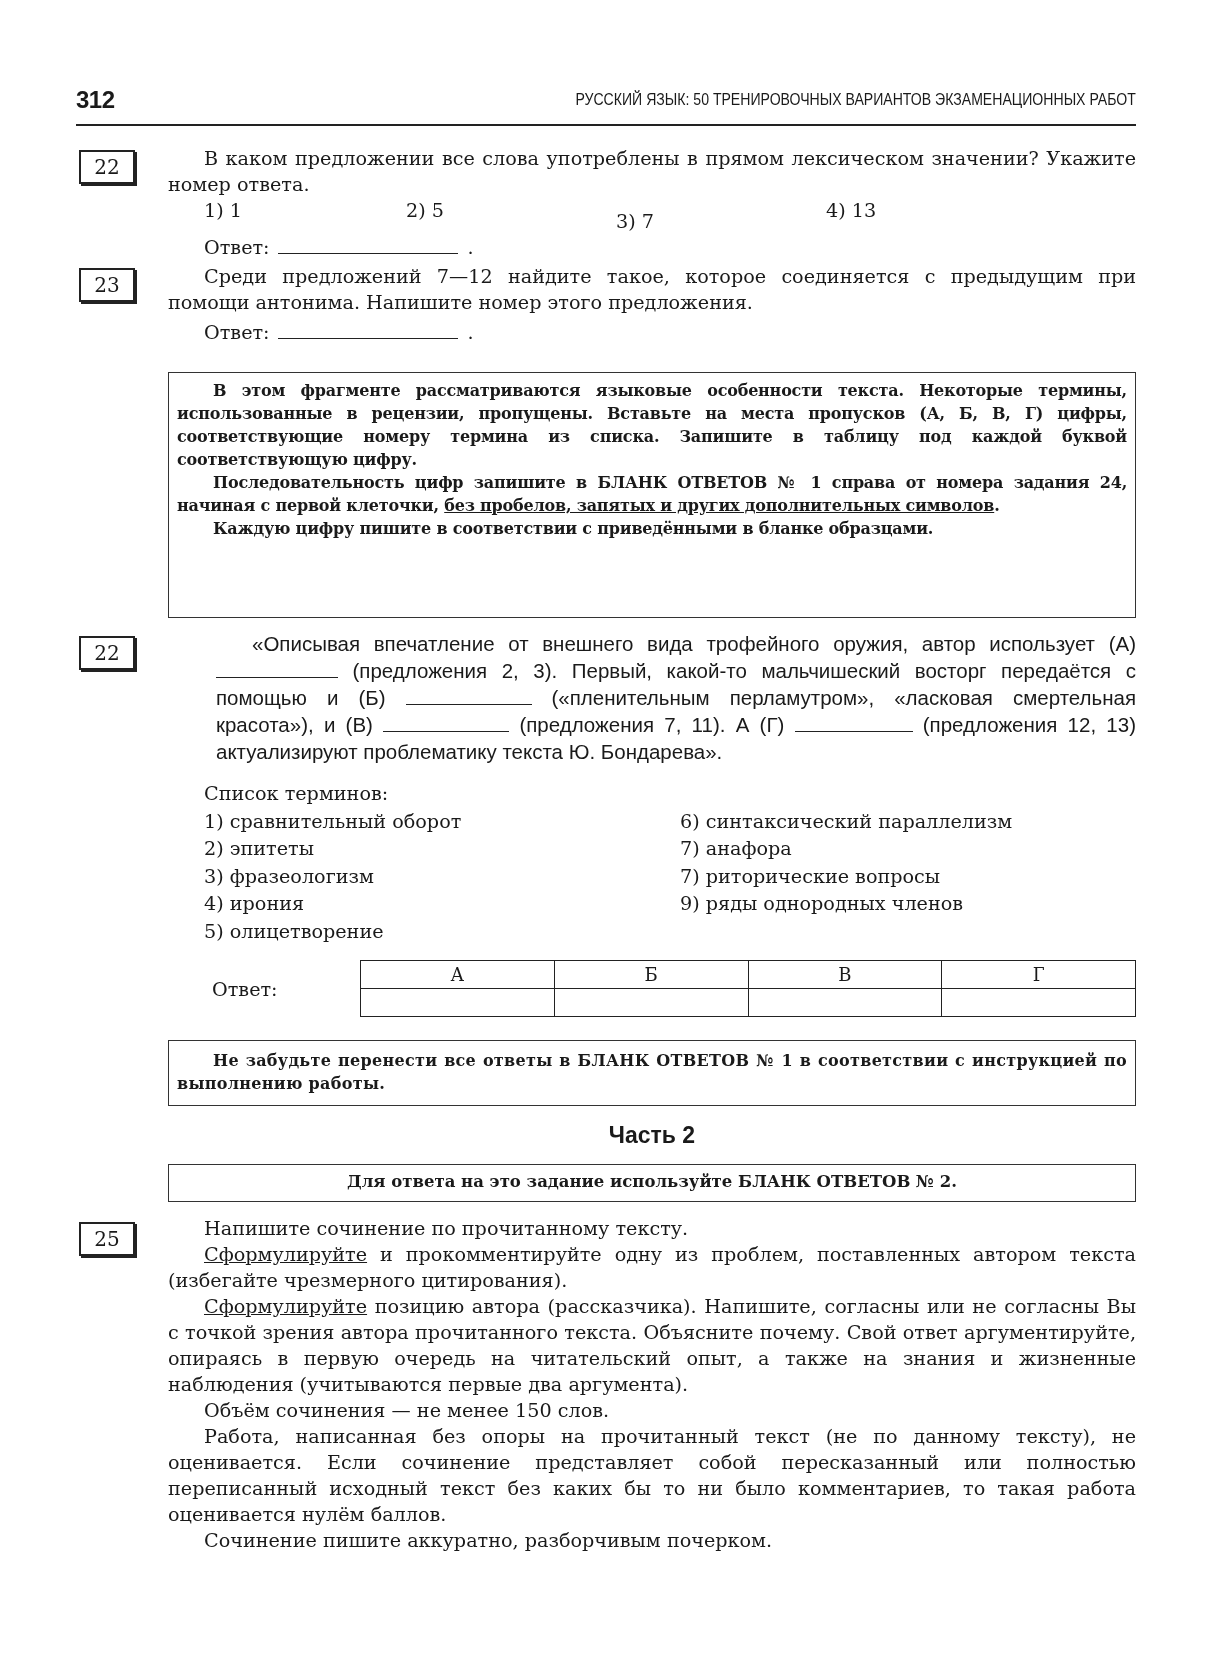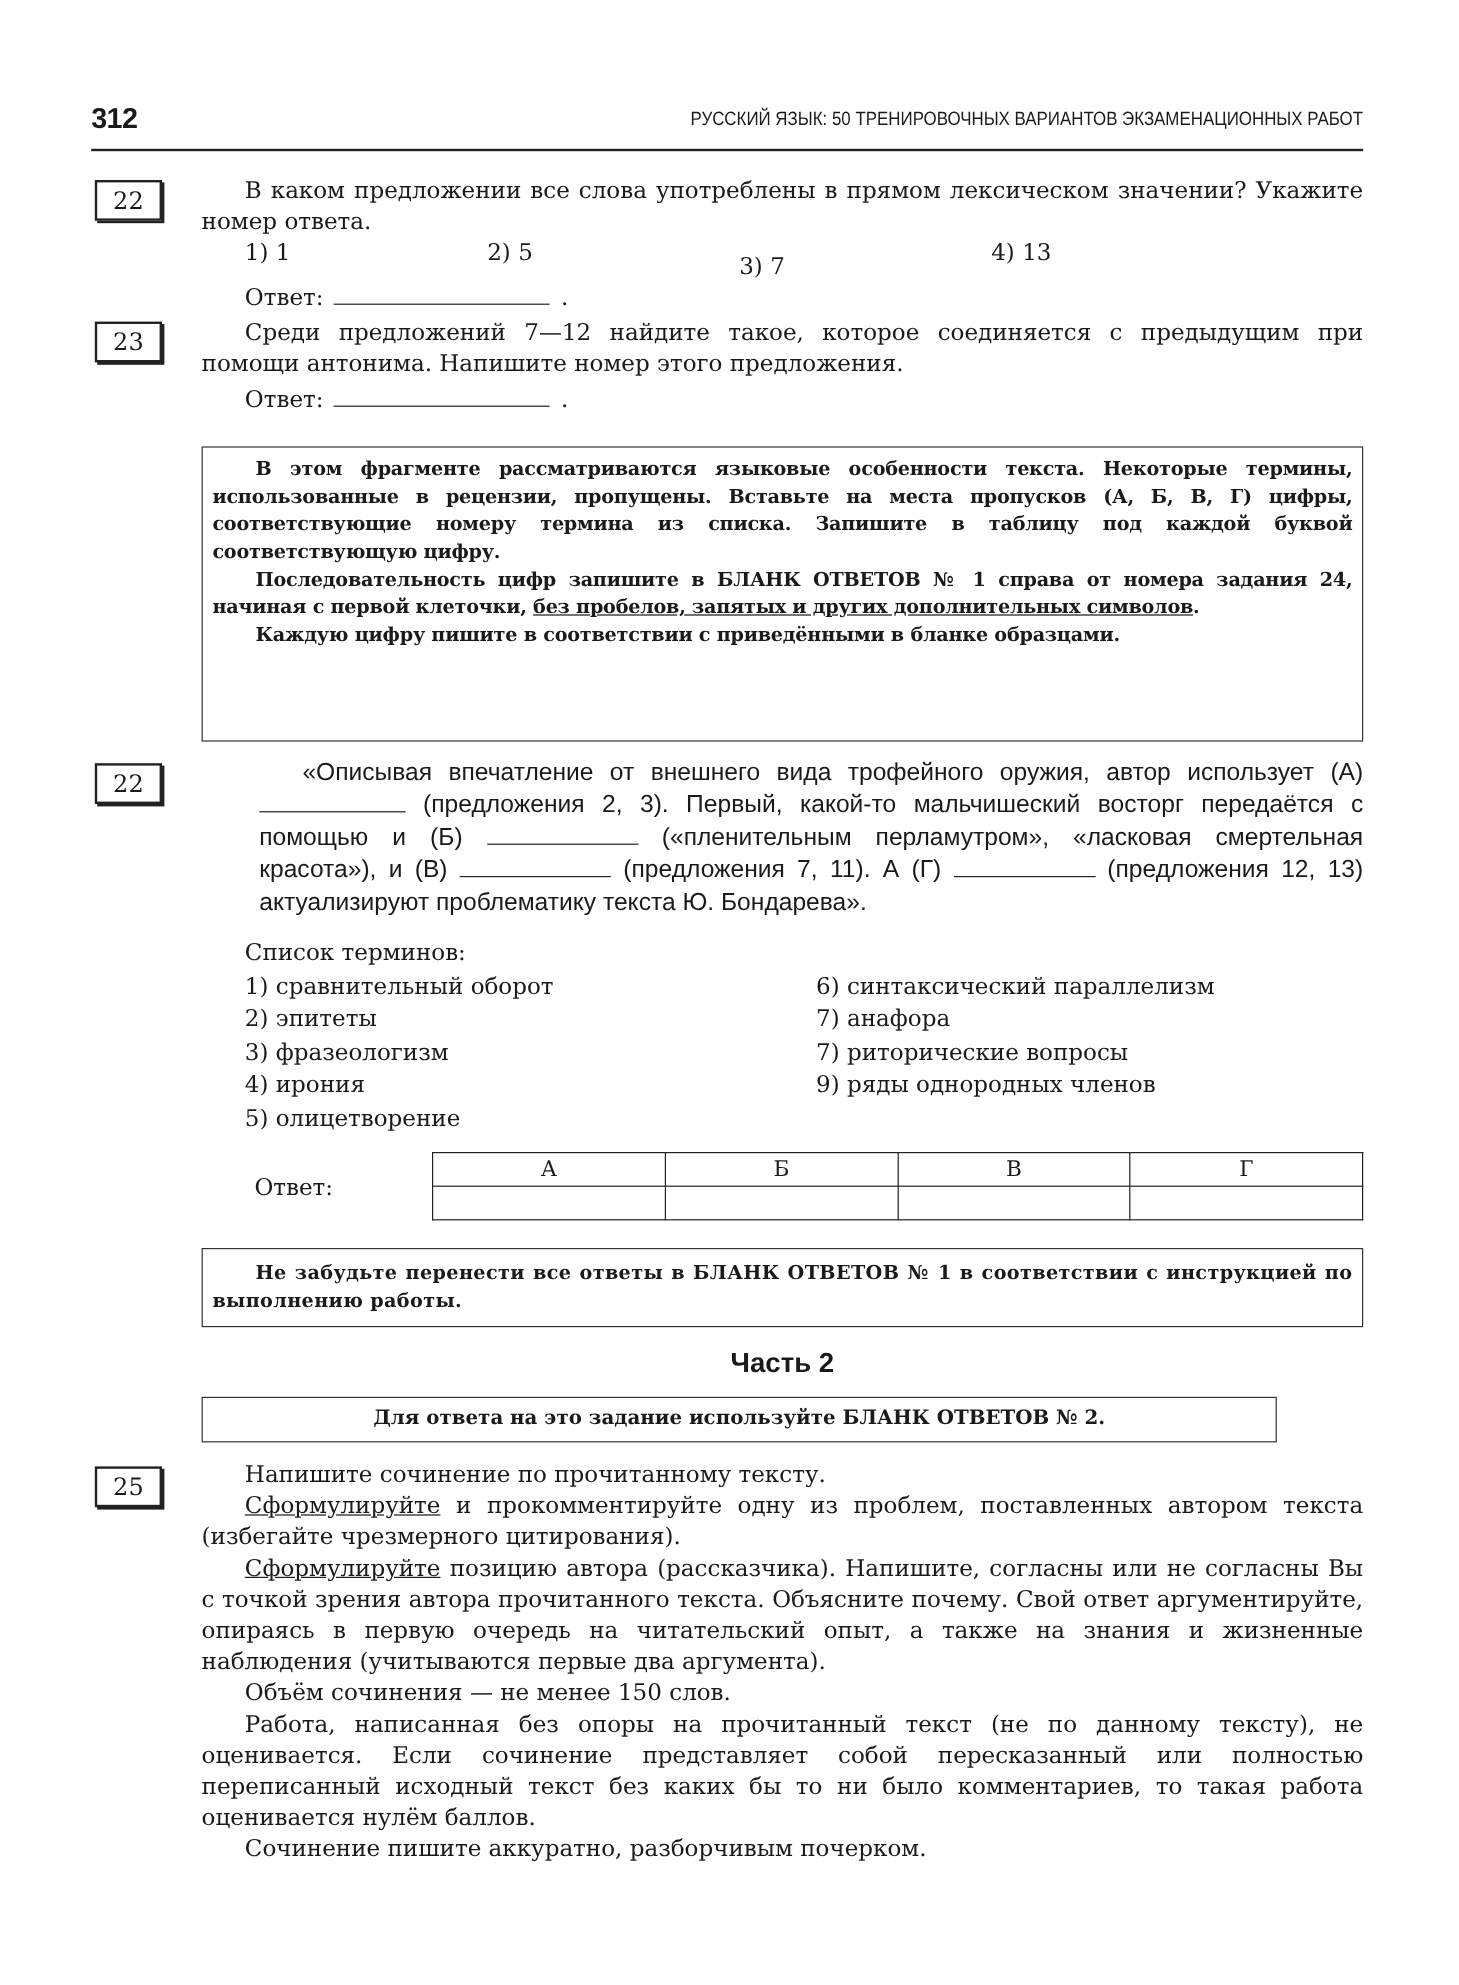--- a/index.html
+++ b/index.html
@@ -34,21 +34,21 @@
   .terms-cols { display: flex; padding-left: 36px; }
   .col1 { width: 476px; } .col2 { width: 440px; }
 
   .answer-table-wrap { position: absolute; left: 168px; top: 960px; width: 968px; height: 60px; }
   .ans-label { position: absolute; left: 44px; top: 18px; font-size: 19.2px; }
   table.ans { position: absolute; left: 192px; top: 0; width: 776px; border-collapse: collapse; font-size: 18px; }
   table.ans td { border: 1.5px solid #222; height: 27px; text-align: center; padding: 0; width: 25%; }
 
   .part-title { position: absolute; left: 168px; width: 968px; top: 1122px; text-align: center; font-family: "Liberation Sans", sans-serif; font-weight: bold; font-size: 23px; }
 
-  .box2 { position: absolute; left: 168px; top: 1164px; width: 896px; height: 38px; border: 1.5px solid #333; box-sizing: border-box; text-align: center; font-weight: bold; font-size: 16.5px; line-height: 34px; }
+  .box2 { position: absolute; left: 168px; top: 1164px; width: 968px; height: 38px; border: 1.5px solid #333; box-sizing: border-box; text-align: center; font-weight: bold; font-size: 16.5px; line-height: 34px; }
 </style>
 </head>
 <body>
 
 <div class="page">
 
   <div class="header">
     <span class="page-num">312</span>
     <span class="running-title">РУССКИЙ ЯЗЫК: 50 ТРЕНИРОВОЧНЫХ ВАРИАНТОВ ЭКЗАМЕНАЦИОННЫХ РАБОТ</span>
   </div>

